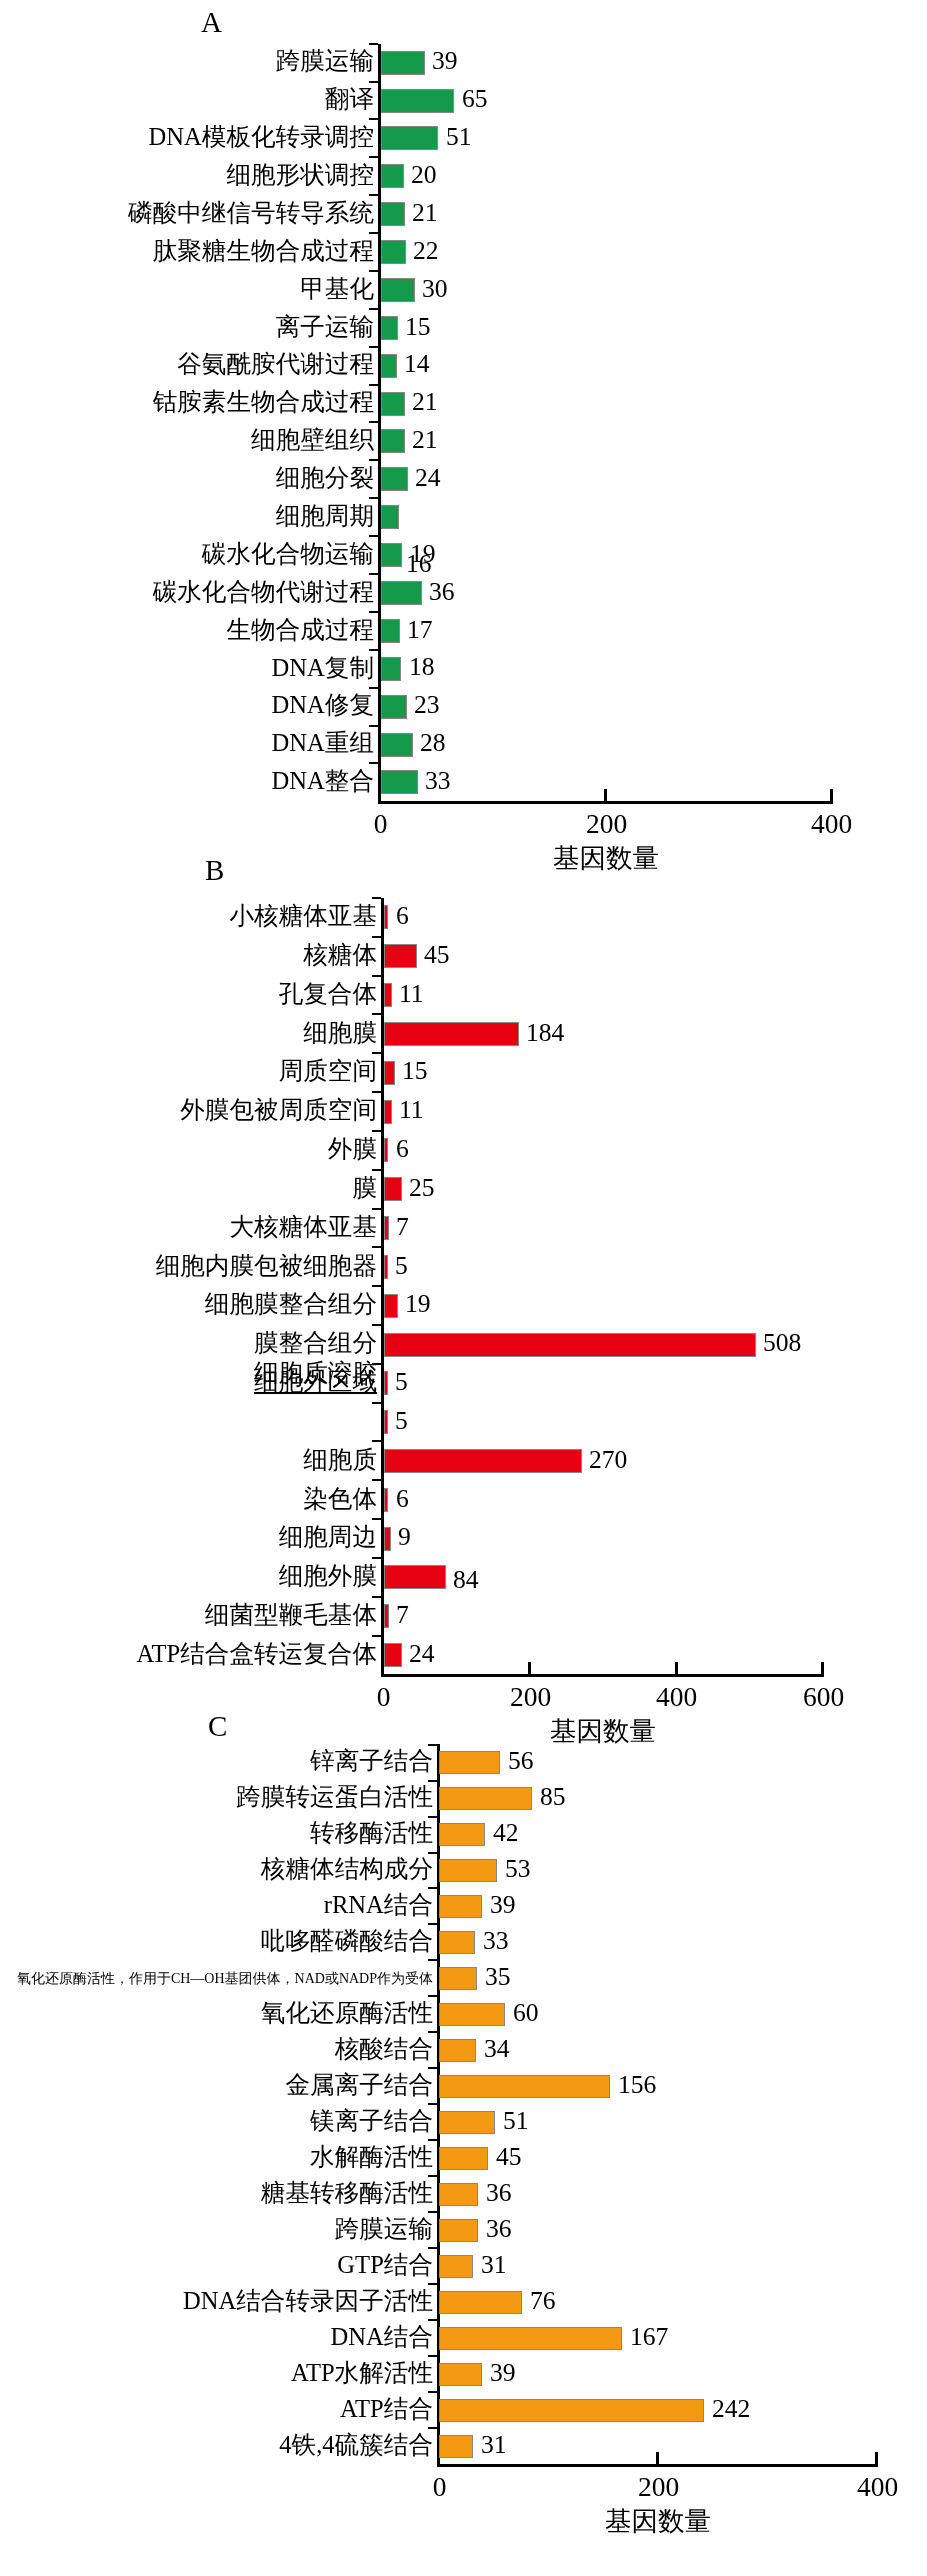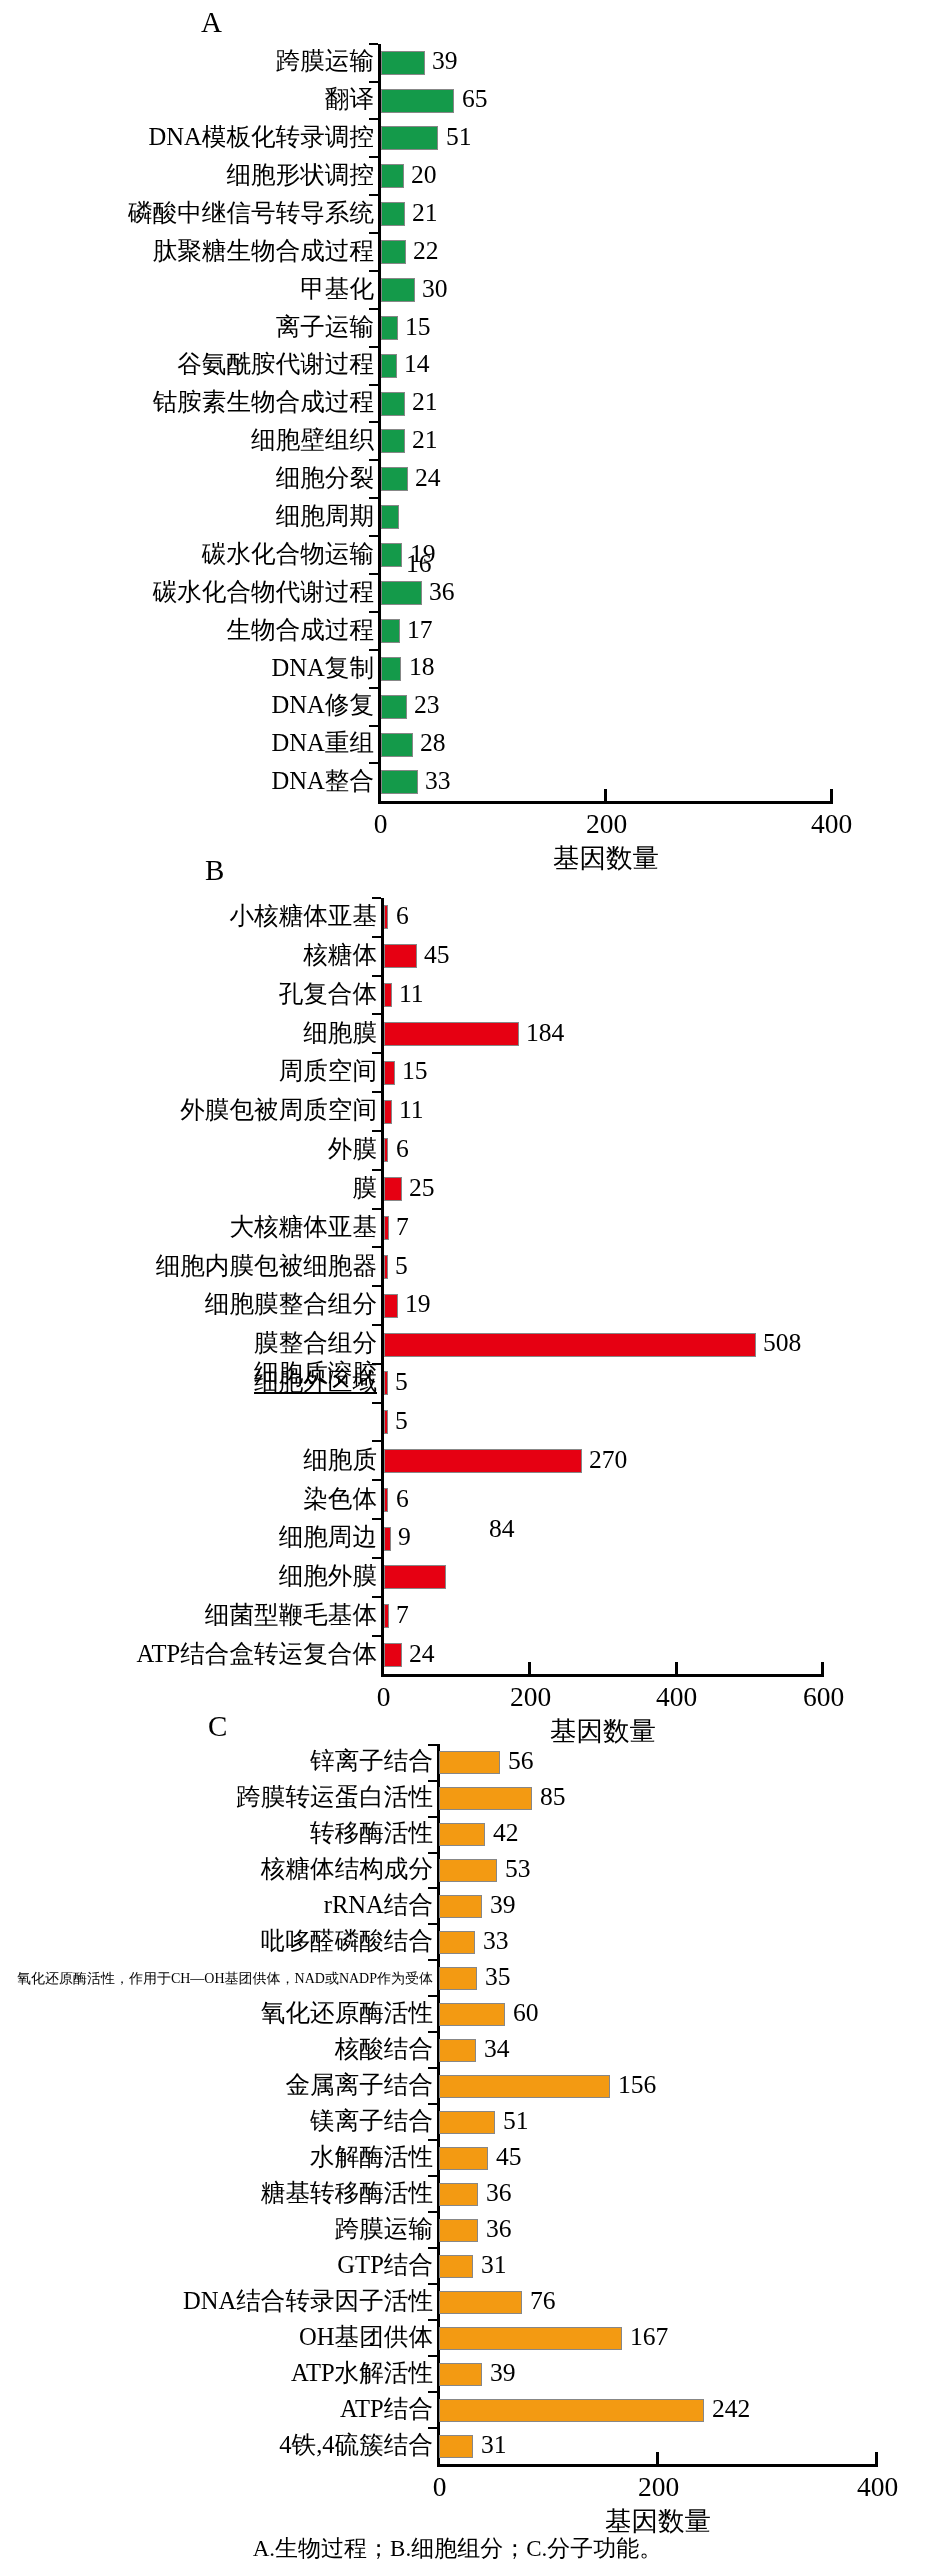--- a/index.html
+++ b/index.html
@@ -14,21 +14,20 @@
   .ticklab{width:133px;text-align:center;font-size:27.5px;line-height:30px;}
   .axtitle{width:284px;text-align:center;font-size:26.5px;line-height:30px;}
   .bar{border:1.4px solid #878787;box-sizing:border-box;}
   .caption{position:absolute;left:0;top:2536px;width:915px;text-align:center;
            font-size:23px;line-height:26.5px;}
 </style>
 </head>
 <body>
 
 <div id="stage">
-  <div class="caption">A.生物过程；B.细胞组分；C.分子功能。</div>
 <div class="abs" style="left: 0px; top: 0px; width: 927px; height: 2576px;">
       <div class="abs letter" style="left: 201px; top: 5.7px;">A</div>
       <div class="abs line" style="left: 378px; top: 44px; width: 2.8px; height: 760px;"></div>
       <div class="abs line" style="left: 378px; top: 801px; width: 455px; height: 2.8px;"></div>
       <div class="abs line" style="left: 369px; top: 43px; width: 8.5px; height: 1.9px;"></div>
       <div class="abs line" style="left: 369px; top: 81px; width: 8.5px; height: 1.9px;"></div>
       <div class="abs line" style="left: 369px; top: 118px; width: 8.5px; height: 1.9px;"></div>
       <div class="abs line" style="left: 369px; top: 156px; width: 8.5px; height: 1.9px;"></div>
       <div class="abs line" style="left: 369px; top: 194px; width: 8.5px; height: 1.9px;"></div>
       <div class="abs line" style="left: 369px; top: 232px; width: 8.5px; height: 1.9px;"></div>
@@ -191,21 +190,21 @@
       <div class="abs bar" style="left: 384px; top: 1449px; width: 198px; height: 24px; background: rgb(230, 0, 18);"></div>
       <div class="abs val" style="left: 589px; top: 1446px;">270</div>
       <div class="abs lab" style="right: 550px; top: 1484px;">染色体</div>
       <div class="abs bar" style="left: 384px; top: 1488px; width: 4.4px; height: 24px; background: rgb(230, 0, 18);"></div>
       <div class="abs val" style="left: 396px; top: 1485px;">6</div>
       <div class="abs lab" style="right: 550px; top: 1522px;">细胞周边</div>
       <div class="abs bar" style="left: 384px; top: 1527px; width: 6.6px; height: 24px; background: rgb(230, 0, 18);"></div>
       <div class="abs val" style="left: 398px; top: 1523px;">9</div>
       <div class="abs lab" style="right: 550px; top: 1561px;">细胞外膜</div>
       <div class="abs bar" style="left: 384px; top: 1565px; width: 62px; height: 24px; background: rgb(230, 0, 18);"></div>
-      <div class="abs val" style="left: 453px; top: 1515px; margin-left: 36px;">84</div>
+      <div class="abs val" style="left: 453px; top: 1566px;">84</div>
       <div class="abs lab" style="right: 550px; top: 1600px;">细菌型鞭毛基体</div>
       <div class="abs bar" style="left: 384px; top: 1604px; width: 5.1px; height: 24px; background: rgb(230, 0, 18);"></div>
       <div class="abs val" style="left: 396px; top: 1601px;">7</div>
       <div class="abs lab" style="right: 550px; top: 1639px;">ATP结合盒转运复合体</div>
       <div class="abs bar" style="left: 384px; top: 1643px; width: 17.6px; height: 24px; background: rgb(230, 0, 18);"></div>
       <div class="abs val" style="left: 409px; top: 1640px;">24</div>
     </div>
     <div class="abs" style="left: 0px; top: 0px; width: 927px; height: 2576px;">
       <div class="abs letter" style="left: 208px; top: 1710px;">C</div>
       <div class="abs line" style="left: 437px; top: 1744px; width: 2.8px; height: 723px;"></div>
@@ -277,21 +276,21 @@
       <div class="abs val" style="left: 486px; top: 2179px;">36</div>
       <div class="abs lab" style="right: 494px; top: 2214px;">跨膜运输</div>
       <div class="abs bar" style="left: 439px; top: 2219px; width: 39px; height: 23px; background: rgb(243, 154, 18);"></div>
       <div class="abs val" style="left: 486px; top: 2215px;">36</div>
       <div class="abs lab" style="right: 494px; top: 2250px; font-family: Liberation Serif, serif;">GTP结合</div>
       <div class="abs bar" style="left: 439px; top: 2255px; width: 34px; height: 23px; background: rgb(243, 154, 18);"></div>
       <div class="abs val" style="left: 481px; top: 2251px;">31</div>
       <div class="abs lab" style="right: 494px; top: 2286px;">DNA结合转录因子活性</div>
       <div class="abs bar" style="left: 439px; top: 2291px; width: 83px; height: 23px; background: rgb(243, 154, 18);"></div>
       <div class="abs val" style="left: 530px; top: 2287px;">76</div>
-      <div class="abs lab" style="right: 494px; top: 2322px;">OH基团供体</div>
+      <div class="abs lab" style="right: 494px; top: 2322px;">DNA结合</div>
       <div class="abs bar" style="left: 439px; top: 2327px; width: 183px; height: 23px; background: rgb(243, 154, 18);"></div>
       <div class="abs val" style="left: 630px; top: 2323px;">167</div>
       <div class="abs lab" style="right: 494px; top: 2358px;">ATP水解活性</div>
       <div class="abs bar" style="left: 439px; top: 2363px; width: 43px; height: 23px; background: rgb(243, 154, 18);"></div>
       <div class="abs val" style="left: 490px; top: 2359px;">39</div>
       <div class="abs lab" style="right: 494px; top: 2394px;">ATP结合</div>
       <div class="abs bar" style="left: 439px; top: 2399px; width: 265px; height: 23px; background: rgb(243, 154, 18);"></div>
       <div class="abs val" style="left: 712px; top: 2395px;">242</div>
       <div class="abs lab" style="right: 494px; top: 2430px;">4铁,4硫簇结合</div>
       <div class="abs bar" style="left: 439px; top: 2435px; width: 34px; height: 23px; background: rgb(243, 154, 18);"></div>

